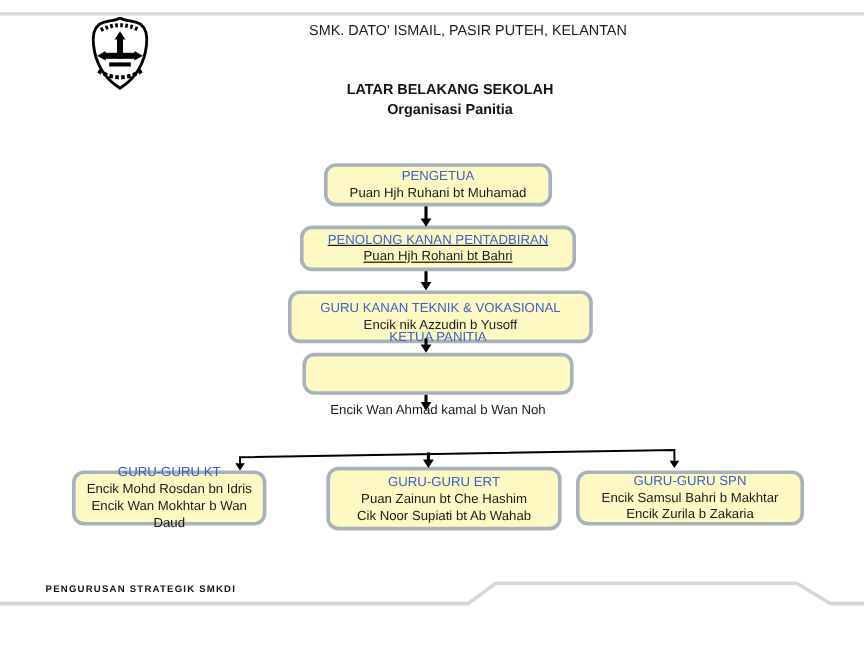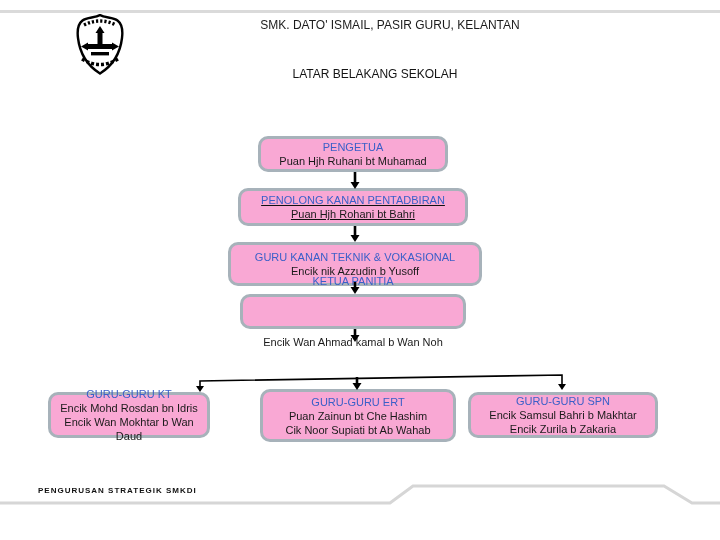--- a/index.html
+++ b/index.html
@@ -4,27 +4,27 @@
 <style>
   html,body{margin:0;padding:0;background:#ffffff;}
   .slide{
     position:relative;width:720px;height:540px;background:#ffffff;overflow:hidden;
     font-family:"Liberation Sans","DejaVu Sans",sans-serif;color:#111;
   }
   .top-rule{position:absolute;left:0;top:10px;width:720px;height:3px;background:#dadada;}
   .logo{position:absolute;left:74px;top:14px;width:52px;height:62px;}
   .hdr{position:absolute;text-align:center;font-size:12px;line-height:16px;color:#1c1c1c;}
   .hdr-top{left:90px;top:17px;width:600px;}
-  .hdr-section{left:75px;top:66px;width:600px;font-weight:normal;color:#141414;}
+  .hdr-section{left:75px;top:66px;width:600px;font-weight:bold;color:#141414;}
   .hdr-section .sub{margin-top:1px;}
   .node{
-    position:absolute;box-sizing:border-box;background:#f9a8d4;
+    position:absolute;box-sizing:border-box;background:#fef9c3;
     border:3px solid #a7b2ba;border-radius:10px;
     display:flex;flex-direction:column;justify-content:center;
-    text-align:center;padding:1px 4px;
+    text-align:center;padding:1px 4px;margin-left:12px;
   }
   .node-title{font-size:11px;line-height:14px;color:#3a5fc8;}
   .node-member{font-size:11px;line-height:14px;color:#1a1a1a;}
   .connectors{position:absolute;left:0;top:0;pointer-events:none;}
   .footer-label{
     position:absolute;left:38px;top:486px;font-size:8px;font-weight:bold;
     letter-spacing:1px;color:#111;text-align:center;
   }
   .footer-deco{position:absolute;left:0;top:0;pointer-events:none;}
 </style>
@@ -41,24 +41,25 @@
     <polygon points="26,12 21.5,19 30.5,19" fill="#000000"></polygon>
     <rect x="23.5" y="17" width="5" height="18" fill="#000000"></rect>
     <rect x="12" y="30" width="28" height="5" fill="#000000"></rect>
     <polygon points="7,32.5 14,28.5 14,36.5" fill="#000000"></polygon>
     <polygon points="45,32.5 38,28.5 38,36.5" fill="#000000"></polygon>
     <rect x="17" y="38" width="18" height="3.4" fill="#000000"></rect>
     <path d="M8,45 Q26,56 44,45" fill="none" stroke="#000000" stroke-width="3.4" stroke-dasharray="3,2"></path>
   </svg>
 
   <div class="hdr hdr-top">
-    <div>SMK. DATO' ISMAIL, PASIR GURU, KELANTAN</div>
+    <div>SMK. DATO' ISMAIL, PASIR PUTEH, KELANTAN</div>
   </div>
   <div class="hdr hdr-section">
     <div>LATAR BELAKANG SEKOLAH</div>
+    <div class="sub">Organisasi Panitia</div>
   </div>
 
   <div class="node" style="left:258px;top:136px;width:190px;height:36px;">
     <div class="node-title">PENGETUA</div>
     <div class="node-member">Puan Hjh Ruhani bt Muhamad</div>
   </div>
 
   <div class="node" style="left:238px;top:188px;width:230px;height:38px;text-decoration:underline;">
     <div class="node-title">PENOLONG KANAN PENTADBIRAN</div>
     <div class="node-member">Puan Hjh Rohani bt Bahri</div>

